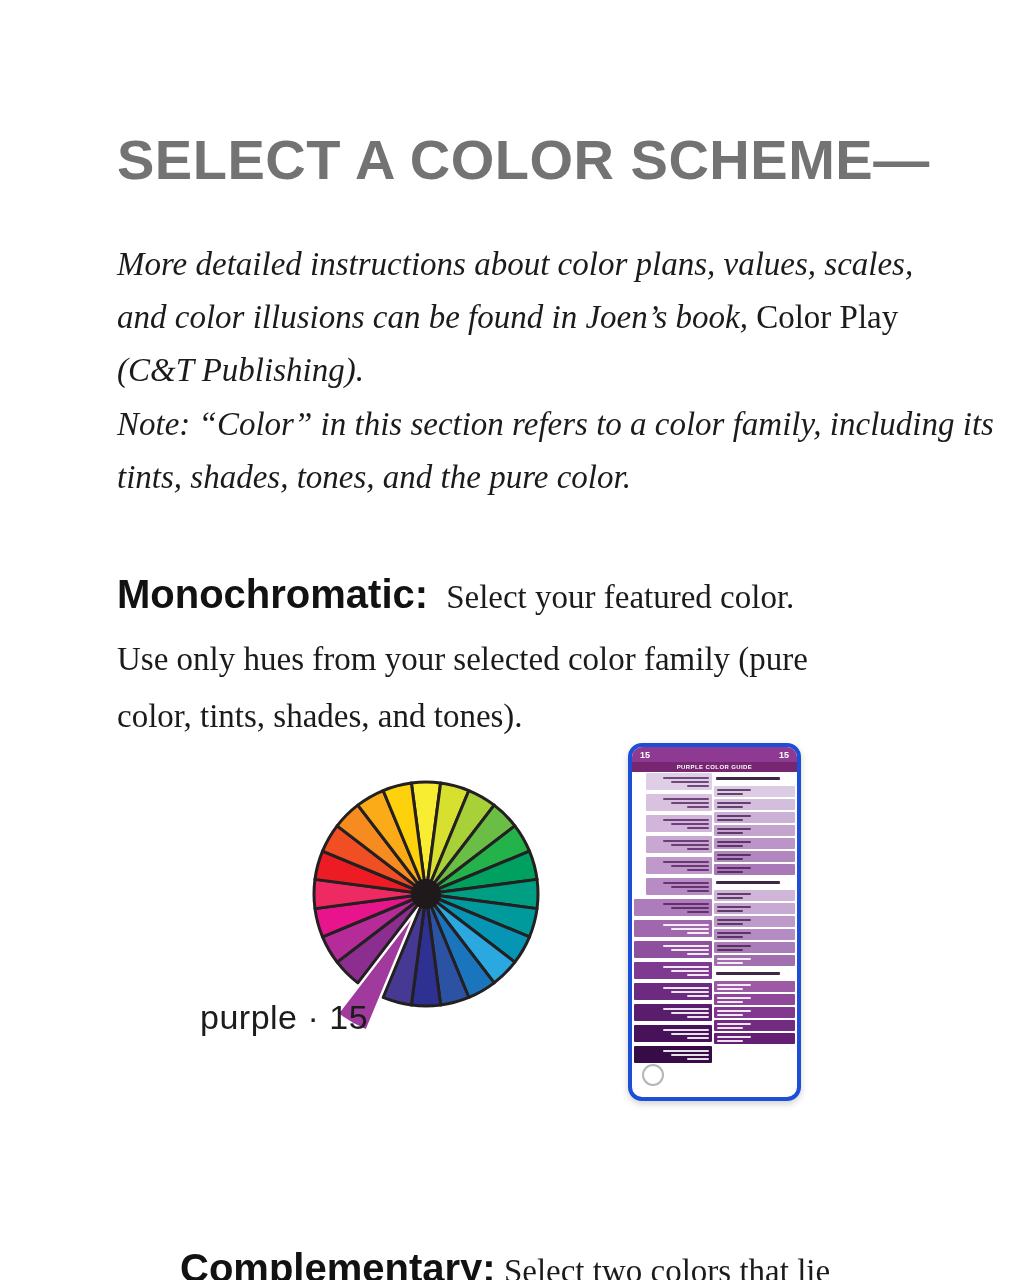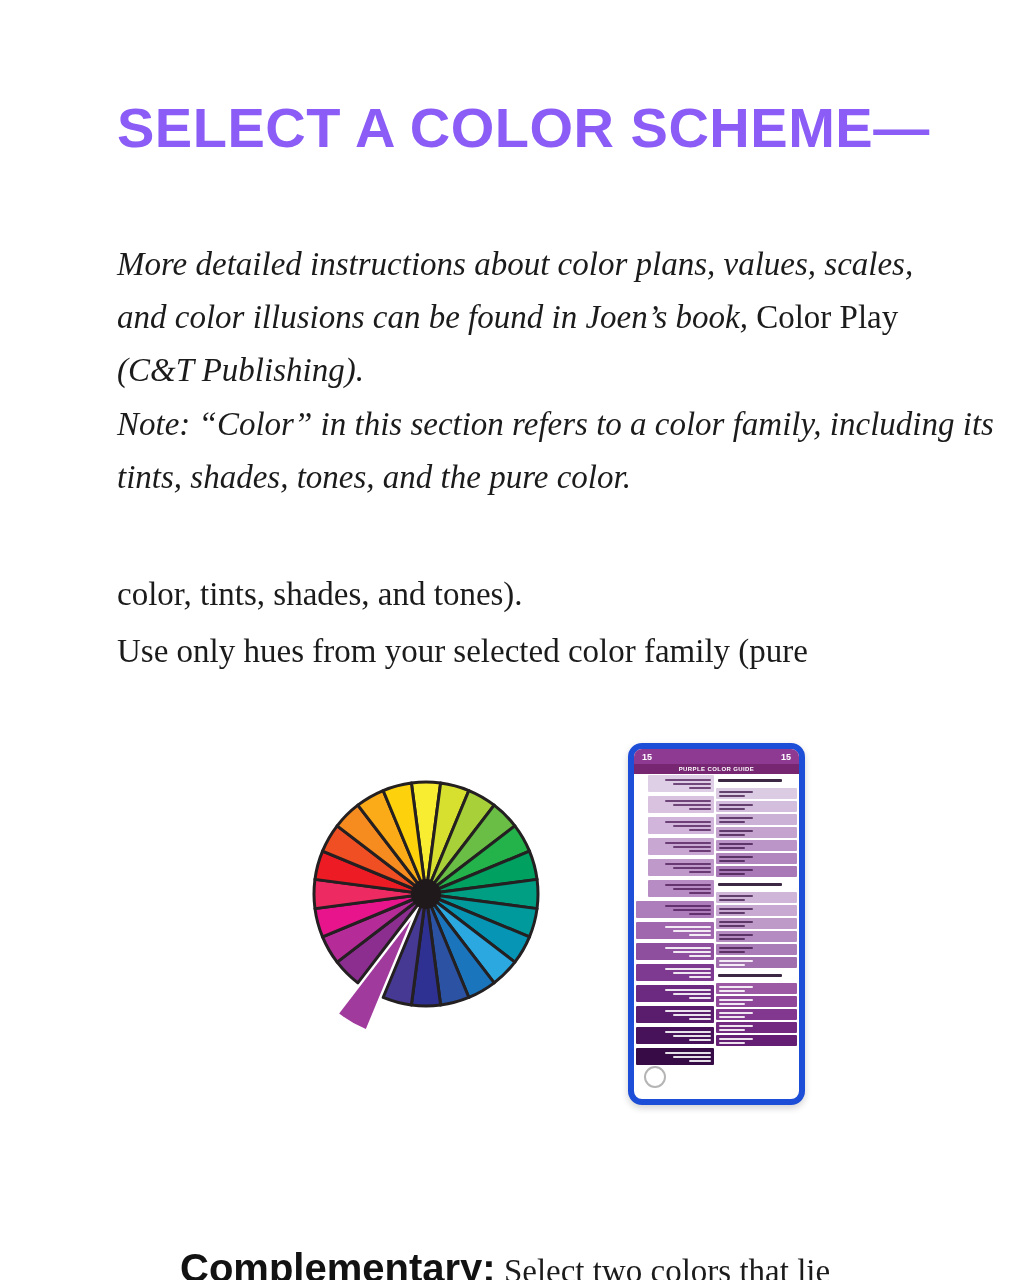--- a/index.html
+++ b/index.html
@@ -26,21 +26,21 @@
   .seclead{font-family:"Liberation Serif",serif;font-size:33px;color:#1b1b1b;margin-left:18px;}
   .secbody{font-family:"Liberation Serif",serif;font-size:33px;color:#1b1b1b;}
 
   
   .wheel-wrap{position:absolute;left:296px;top:760px;width:270px;height:270px;}
   .wheel-label{position:absolute;left:200px;top:998px;font-size:34px;color:#1c1c1c;
                letter-spacing:.5px;white-space:nowrap;}
 
   
   .card{position:absolute;left:628px;top:743px;width:165px;height:350px;background:#fff;
-        border:6px solid #1d4ed8;border-radius:14px;box-shadow:0 3px 7px rgba(0,0,0,.18);
+        border:4px solid #1d4ed8;border-radius:14px;box-shadow:0 3px 7px rgba(0,0,0,.18);
         overflow:hidden;}
   .card-top{height:15px;background:#8e3a92;display:flex;justify-content:space-between;
             align-items:center;padding:0 8px;color:#fff;font-size:9px;font-weight:700;}
   .card-band{height:10px;background:#772672;color:#fff;font-size:6px;font-weight:700;
              text-align:center;line-height:10px;letter-spacing:.4px;overflow:hidden;}
   .lcol{position:absolute;left:2px;top:26px;width:78px;}
   .lrow{height:17px;margin-bottom:4px;position:relative;border-radius:1px;}
   .lrow.inset{margin-left:12px;}
   .micro{position:absolute;right:3px;top:4px;display:flex;flex-direction:column;gap:2px;
          align-items:flex-end;}
@@ -58,38 +58,39 @@
   
   .watermark{position:absolute;left:42px;top:1188px;font-size:58px;color:#8f9093;
              letter-spacing:1px;white-space:nowrap;}
   .bottomhead{position:absolute;left:180px;top:1246px;white-space:nowrap;}
 </style>
 </head>
 <body>
 
 <div class="page">
 
-  <div class="title" style="color: #8b5cf6;">
+  <div class="title" style="color: #737373; margin-top: 32px;">
     <div>SELECT A COLOR SCHEME—</div>
   </div>
 
   <div class="para p-note">
     <div class="serifline">Note: “Color” in this section refers to a color family, including its</div>
     <div class="serifline">tints, shades, tones, and the pure color.</div>
   </div>
 
   <div class="para p-intro">
     <div class="serifline">More detailed instructions about color plans, values, scales,</div>
     <div class="serifline"><span>and color illusions can be found in Joen’s book,</span><span class="roman"> Color Play</span></div>
     <div class="serifline">(C&amp;T Publishing).</div>
   </div>
 
   <div class="section">
+    <div class="sec-line"><span class="sechead">Monochromatic:</span><span class="seclead">Select your featured color.</span></div>
+    <div class="sec-line secbody">Use only hues from your selected color family (pure</div>
     <div class="sec-line secbody">color, tints, shades, and tones).</div>
-    <div class="sec-line secbody">Use only hues from your selected color family (pure</div>
   </div>
 
   <div class="wheel-wrap">
     <svg width="270" height="270" viewBox="0 0 270 270" id="wheelsvg">
         <path d="M130,134 L84.84,243.02 A118,118 0 0 1 58.17,227.62 Z" fill="#a03a9d" transform="translate(-15.0,26.0)"></path>
         <path d="M130,134 L115.38,22.96 A112,112 0 0 1 144.62,22.96 Z" fill="#f9ed31" stroke="#241f21" stroke-width="3" stroke-linejoin="round"></path>
         <path d="M130,134 L144.62,22.96 A112,112 0 0 1 172.86,30.53 Z" fill="#d7e02f" stroke="#241f21" stroke-width="3" stroke-linejoin="round"></path>
         <path d="M130,134 L172.86,30.53 A112,112 0 0 1 198.18,45.14 Z" fill="#a8d038" stroke="#241f21" stroke-width="3" stroke-linejoin="round"></path>
         <path d="M130,134 L198.18,45.14 A112,112 0 0 1 218.86,65.82 Z" fill="#6abd45" stroke="#241f21" stroke-width="3" stroke-linejoin="round"></path>
         <path d="M130,134 L218.86,65.82 A112,112 0 0 1 233.47,91.14 Z" fill="#24b24b" stroke="#241f21" stroke-width="3" stroke-linejoin="round"></path>
@@ -107,20 +108,21 @@
         <path d="M130,134 L26.53,176.86 A112,112 0 0 1 18.96,148.62 Z" fill="#e8148b" stroke="#241f21" stroke-width="3" stroke-linejoin="round"></path>
         <path d="M130,134 L18.96,148.62 A112,112 0 0 1 18.96,119.38 Z" fill="#ee2a62" stroke="#241f21" stroke-width="3" stroke-linejoin="round"></path>
         <path d="M130,134 L18.96,119.38 A112,112 0 0 1 26.53,91.14 Z" fill="#ed1c24" stroke="#241f21" stroke-width="3" stroke-linejoin="round"></path>
         <path d="M130,134 L26.53,91.14 A112,112 0 0 1 41.14,65.82 Z" fill="#f04e23" stroke="#241f21" stroke-width="3" stroke-linejoin="round"></path>
         <path d="M130,134 L41.14,65.82 A112,112 0 0 1 61.82,45.14 Z" fill="#f68b1f" stroke="#241f21" stroke-width="3" stroke-linejoin="round"></path>
         <path d="M130,134 L61.82,45.14 A112,112 0 0 1 87.14,30.53 Z" fill="#fbab18" stroke="#241f21" stroke-width="3" stroke-linejoin="round"></path>
         <path d="M130,134 L87.14,30.53 A112,112 0 0 1 115.38,22.96 Z" fill="#fdd20c" stroke="#241f21" stroke-width="3" stroke-linejoin="round"></path>
         <circle cx="130" cy="134" r="15" fill="#1f191b"></circle>
       </svg>
   </div>
+  <div class="wheel-label">purple · 15</div>
 
   <div class="card">
     <div class="card-top" id="cardtop" style="background: rgb(142, 58, 146);">
       <span>15</span>
       <span>15</span>
     </div>
     <div class="card-band" id="cardband" style="background: rgb(119, 38, 114);">PURPLE COLOR GUIDE</div>
     <div class="lcol" id="lcol">
         <div class="lrow inset" style="background: rgb(223, 207, 230);">
           <span class="micro">

